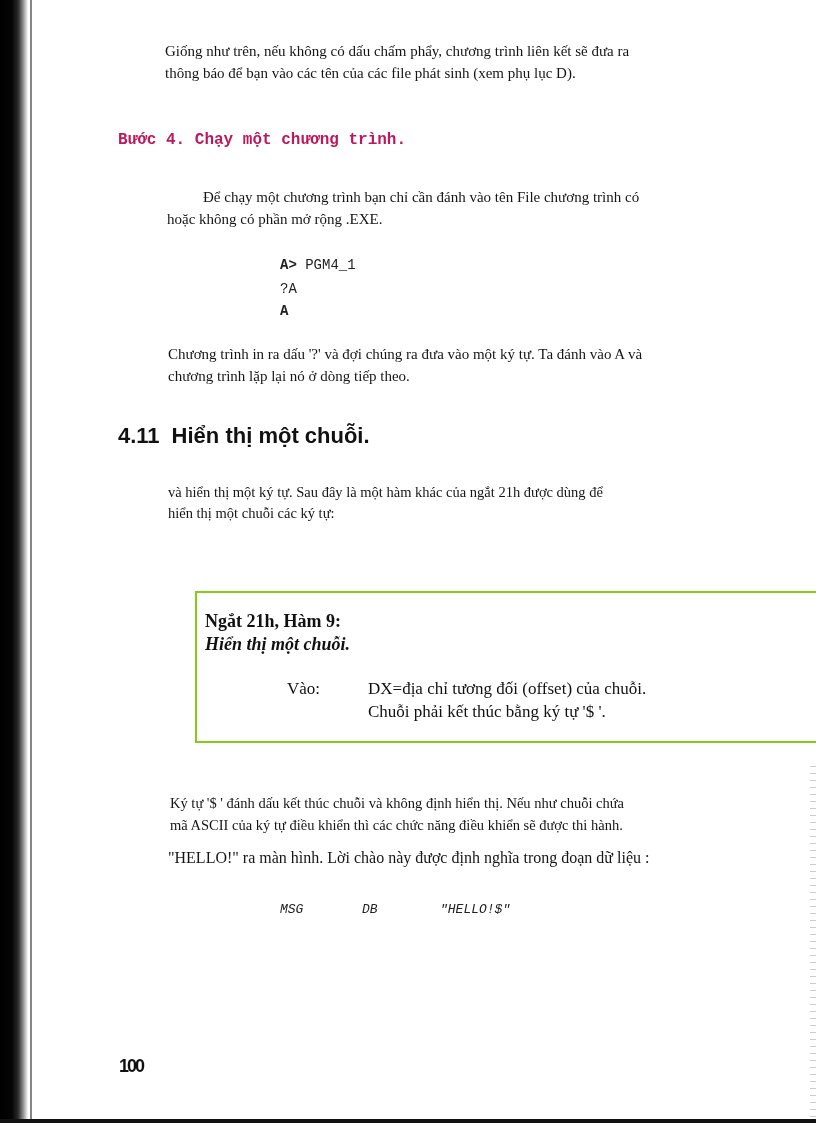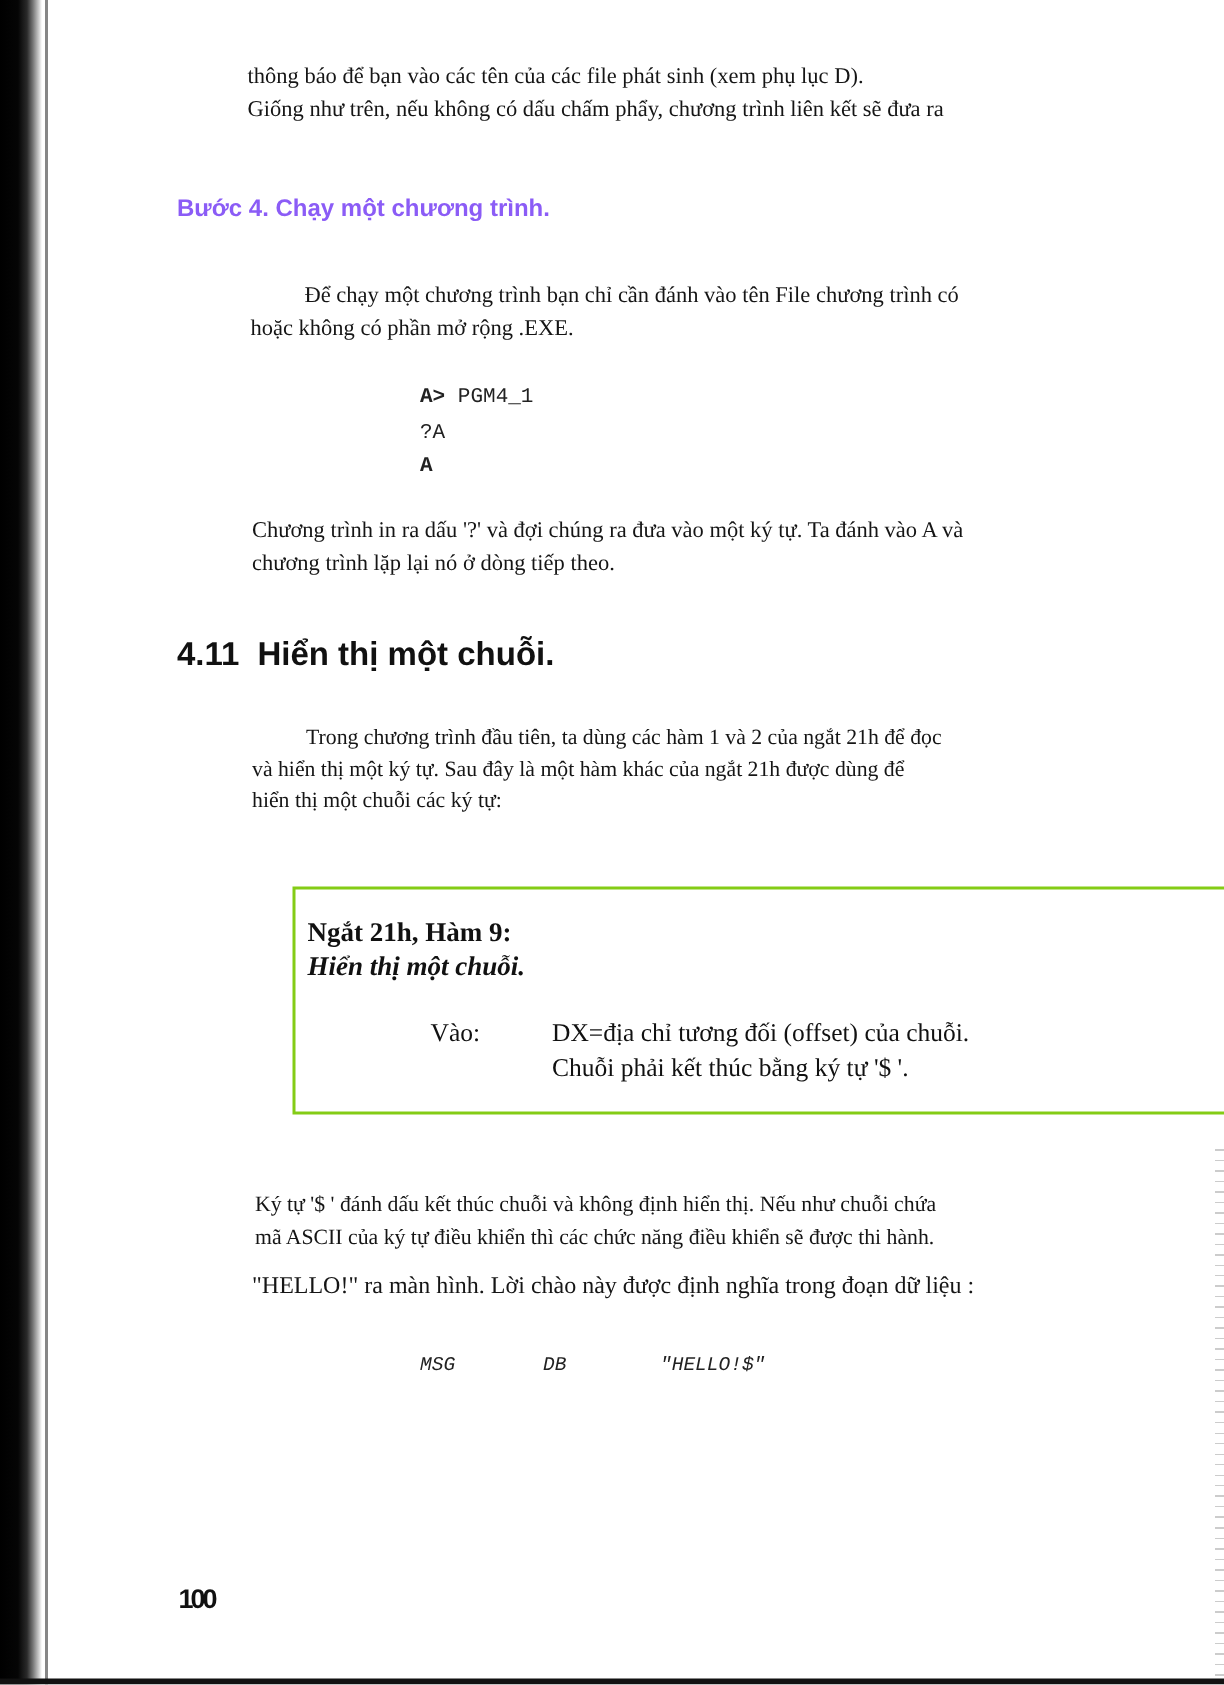--- a/index.html
+++ b/index.html
@@ -23,21 +23,21 @@
     position: absolute; right: 0; top: 760px; width: 6px; height: 363px;
     background: repeating-linear-gradient(to bottom, #fff 0 6px, #999 6px 7px);
     opacity: .5;
   }
   .p {
     position: absolute; font-family: "Liberation Serif", serif; font-size: 15px;
     line-height: 22px; text-align: justify; color: #151515;
   }
   .h-step {
     position: absolute; left: 118px; top: 131px;
-    font-family: Liberation Sans, sans-serif; font-weight: bold; font-size: 16px; color: #8b5cf6;
+    font-family: Liberation Mono, monospace; font-weight: bold; font-size: 16px; color: #be185d;
   }
   .h-sec {
     position: absolute; left: 118px; top: 423px;
     font-family: "Liberation Sans", sans-serif; font-weight: bold; font-size: 22px; color: #111;
   }
   .h-sec .num { margin-right: 12px; }
   .code {
     position: absolute; left: 280px; font-family: "Liberation Mono", monospace; font-size: 14px; color: #222;
   }
   .code b { font-weight: bold; }
@@ -74,22 +74,22 @@
 </style>
 </head>
 <body>
 
 <div class="binding"></div>
 <div class="binding-line"></div>
 <div class="right-speckle"></div>
 <div class="bottom-edge"></div>
 
 <div class="p" style="left:165px; top:40px; width:616px;">
+  <div>Giống như trên, nếu không có dấu chấm phẩy, chương trình liên kết sẽ đưa ra</div>
   <div>thông báo để bạn vào các tên của các file phát sinh (xem phụ lục D).</div>
-  <div>Giống như trên, nếu không có dấu chấm phẩy, chương trình liên kết sẽ đưa ra</div>
 </div>
 
 <div class="h-step">Bước 4. Chạy một chương trình.</div>
 
 <div class="p" style="left:167px; top:186px; width:613px;">
   <div style="text-indent:36px;">Để chạy một chương trình bạn chỉ cần đánh vào tên File chương trình có</div>
   <div>hoặc không có phần mở rộng .EXE.</div>
 </div>
 
 <div class="code" style="top:257px;">
@@ -102,21 +102,20 @@
 <div class="p" style="left:168px; top:343px; width:612px;">
   <div>Chương trình in ra dấu '?' và đợi chúng ra đưa vào một ký tự. Ta đánh vào A và</div>
   <div>chương trình lặp lại nó ở dòng tiếp theo.</div>
 </div>
 
 <div class="h-sec">
   <span class="num">4.11</span><span>Hiển thị một chuỗi.</span>
 </div>
 
 <div class="p" style="left:168px; top:482px; width:618px; font-size:14.5px; line-height:21px;">
-  <div style="text-indent:36px;">Trong chương trình đầu tiên, ta dùng các hàm 1 và 2 của ngắt 21h để đọc</div>
   <div>và hiển thị một ký tự. Sau đây là một hàm khác của ngắt 21h được dùng để</div>
   <div>hiển thị một chuỗi các ký tự:</div>
 </div>
 
 <div class="box">
   <div class="box-title">Ngắt 21h, Hàm 9:</div>
   <div class="box-sub">Hiển thị một chuỗi.</div>
   <div class="box-label">Vào:</div>
   <div class="box-line" style="top:86px;">DX=địa chỉ tương đối (offset) của chuỗi.</div>
   <div class="box-line" style="top:109px;">Chuỗi phải kết thúc bằng ký tự '$ '.</div>

